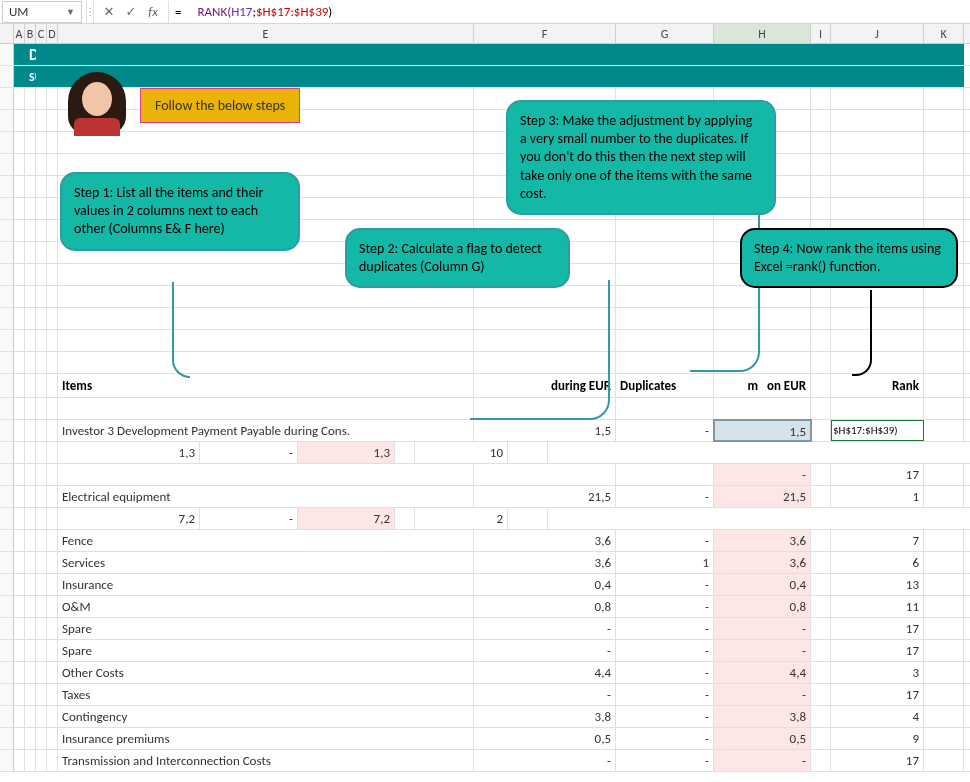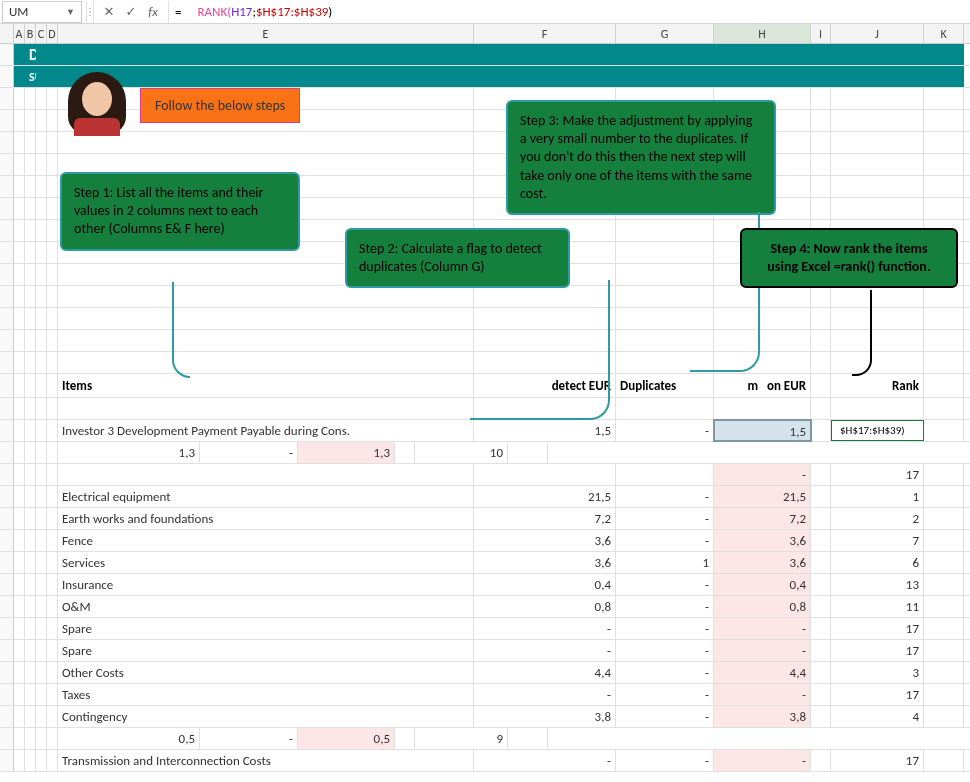--- a/index.html
+++ b/index.html
@@ -42,21 +42,21 @@
   .fb-btn {
     width:22px;height:22px;display:flex;align-items:center;justify-content:center;
     color:#666;font-size:13px;
   }
   .fb-input {
     flex:1;display:flex;align-items:center;padding-left:6px;height:22px;
     border-left:1px solid #e0e0e0;margin-left:4px;
     font-family:Calibri,Arial,sans-serif;font-size:13px;
   }
   .fx-eq { color:#000; }
-  .fx-fn { color:#ec4899;padding-left:16px; }
+  .fx-fn { color:#701a75;padding-left:16px; }
   .fx-ref1 { color:#6d28d9; }
   .fx-sep { color:#000; }
   .fx-abs { color:#c00; }
 
   
   .col-headers {
     display:flex;
     height:20px;
     border-bottom:1px solid #ccc;
     background:#f3f3f3;
@@ -100,46 +100,46 @@
 
   
   .active-cell {
     background:#d6e2ea !important;
     outline:2px solid #7d97a5;
     outline-offset:-1px;
     position:relative;
   }
   .j17-cell {
     outline:1px solid #1a7a3a;outline-offset:-1px;
-    font-size:11px;color:#000;padding:0 9px;
+    font-size:11px;color:#000;padding:0 2px;
   }
 
   
   .callout {
-    position:absolute; background:#15803d;
-    border:2px solid #2e9aa3;border-radius:6px;
+    position:absolute; background:#14b8a6;
+    border:2px solid #2e9aa3;border-radius:15px;
     padding:10px 12px; font-size:14px;color:#000;
     line-height:1.3;
   }
-  .callout.step4 { border-color:#000; font-weight:700;text-align:center; }
+  .callout.step4 { border-color:#000; font-weight:400; }
   
   .tail-a{
     position:absolute;width:18px;height:70px;
     border-left:2px solid #2e9aa3;border-bottom:2px solid #2e9aa3;
     border-bottom-left-radius:18px;
     background:transparent;
   }
   .tail-b{
     position:absolute;width:30px;height:80px;
     border-right:2px solid #2e9aa3;border-bottom:2px solid #2e9aa3;
     border-bottom-right-radius:20px;background:transparent;
   }
   
   .pink-bubble{
-    position:absolute;border:1px solid #e03a8c;background:#f97316;
+    position:absolute;border:1px solid #e03a8c;background:#eab308;
     padding:8px 14px;font-size:14px;
   }
   
   .avatar{
     position:absolute;left:62px;top:68px;width:70px;height:70px;
   }
   .avatar .hair{
     position:absolute;left:6px;top:4px;width:58px;height:62px;
     background:#2b1a12;border-radius:30px 30px 18px 18px;
   }
@@ -421,21 +421,21 @@
       <div class="c cK"></div>
     </div>
 
   <div class="row tall">
     <div class="rh"></div>
       <div class="c cA"></div>
       <div class="c cB"></div>
       <div class="c cC"></div>
       <div class="c cD"></div>
     <div class="c cE bold">Items</div>
-    <div class="c cF bold right">detect EUR</div>
+    <div class="c cF bold right">during EUR</div>
     <div class="c cG bold">Duplicates</div>
     <div class="c cH bold right"><span>m</span>&nbsp;&nbsp;&nbsp;<span>on EUR</span></div>
     <div class="c cI"></div>
     <div class="c cJ bold right">Rank</div>
     <div class="c cK"></div>
   </div>
 
   <div class="row">
       <div class="rh"></div>
       <div class="c cA"></div>
@@ -506,21 +506,20 @@
         <div class="c cI"></div>
         <div class="c cJ right">1</div>
         <div class="c cK"></div>
       </div>
       <div class="row">
         <div class="rh"></div>
         <div class="c cA"></div>
         <div class="c cB"></div>
         <div class="c cC"></div>
         <div class="c cD"></div>
-        <div class="c cE">Earth works and foundations</div>
         <div class="c cF right">7,2</div>
         <div class="c cG right">-</div>
         <div class="c cH right hcol-hi">7,2</div>
         <div class="c cI"></div>
         <div class="c cJ right">2</div>
         <div class="c cK"></div>
       </div>
       <div class="row">
         <div class="rh"></div>
         <div class="c cA"></div>
@@ -646,20 +645,21 @@
         <div class="c cI"></div>
         <div class="c cJ right">4</div>
         <div class="c cK"></div>
       </div>
       <div class="row">
         <div class="rh"></div>
         <div class="c cA"></div>
         <div class="c cB"></div>
         <div class="c cC"></div>
         <div class="c cD"></div>
+        <div class="c cE">Insurance premiums</div>
         <div class="c cF right">0,5</div>
         <div class="c cG right">-</div>
         <div class="c cH right hcol-hi">0,5</div>
         <div class="c cI"></div>
         <div class="c cJ right">9</div>
         <div class="c cK"></div>
       </div>
       <div class="row">
         <div class="rh"></div>
         <div class="c cA"></div>

